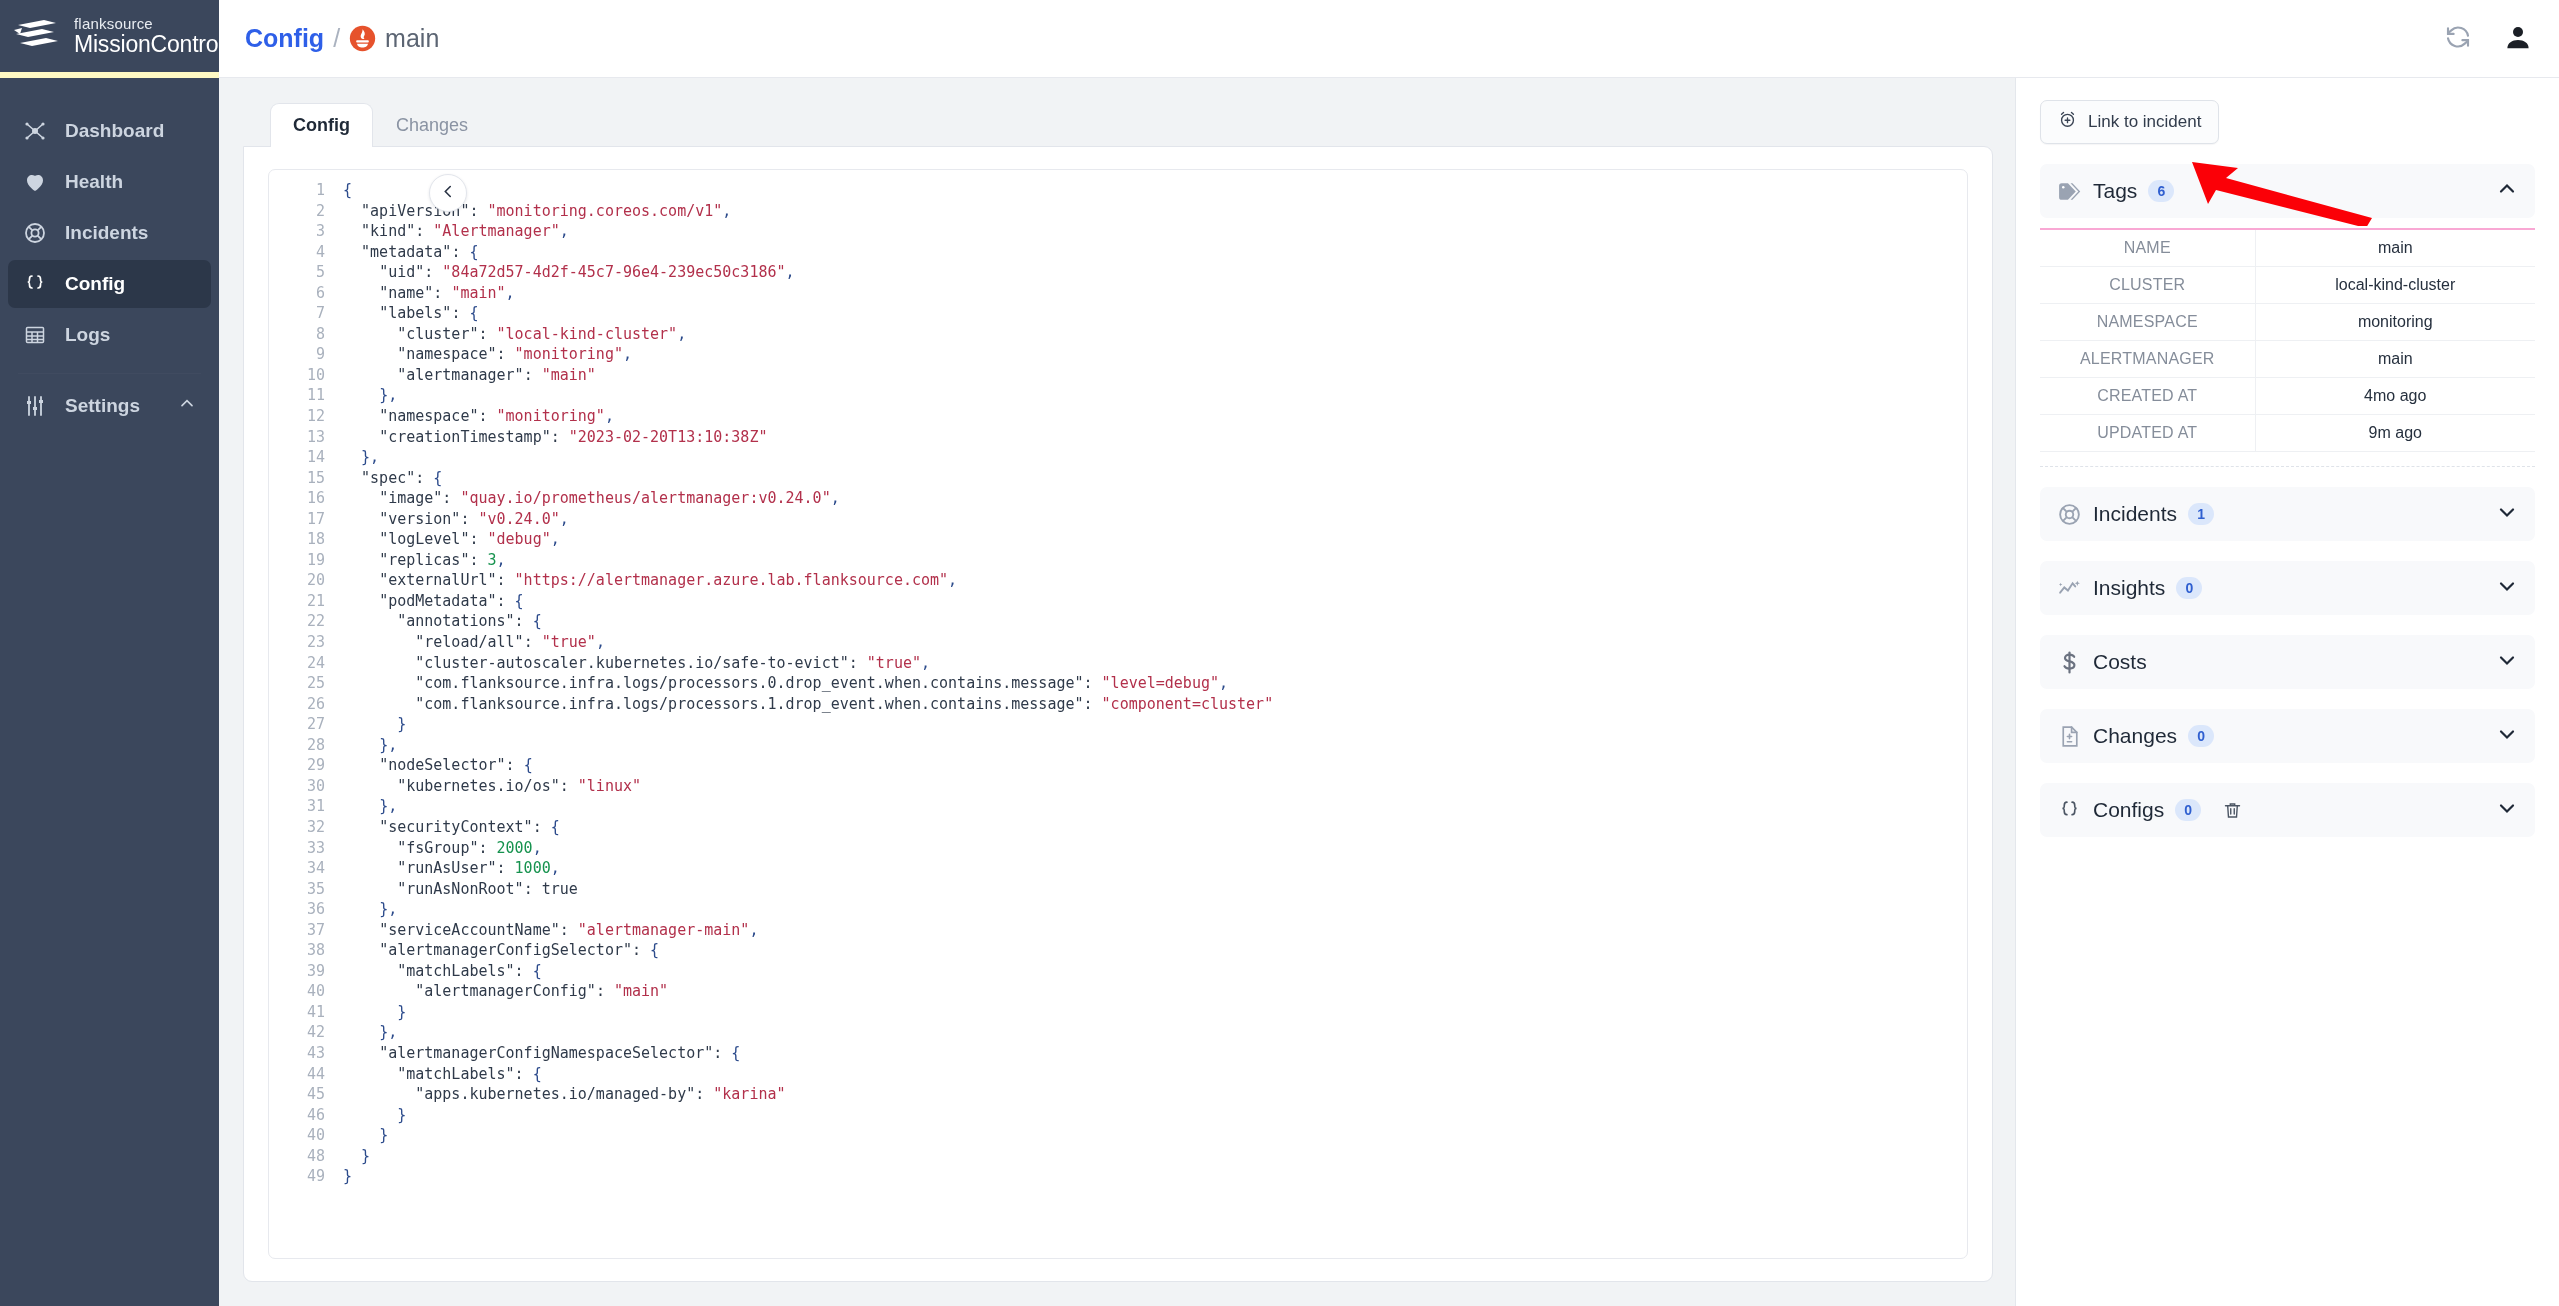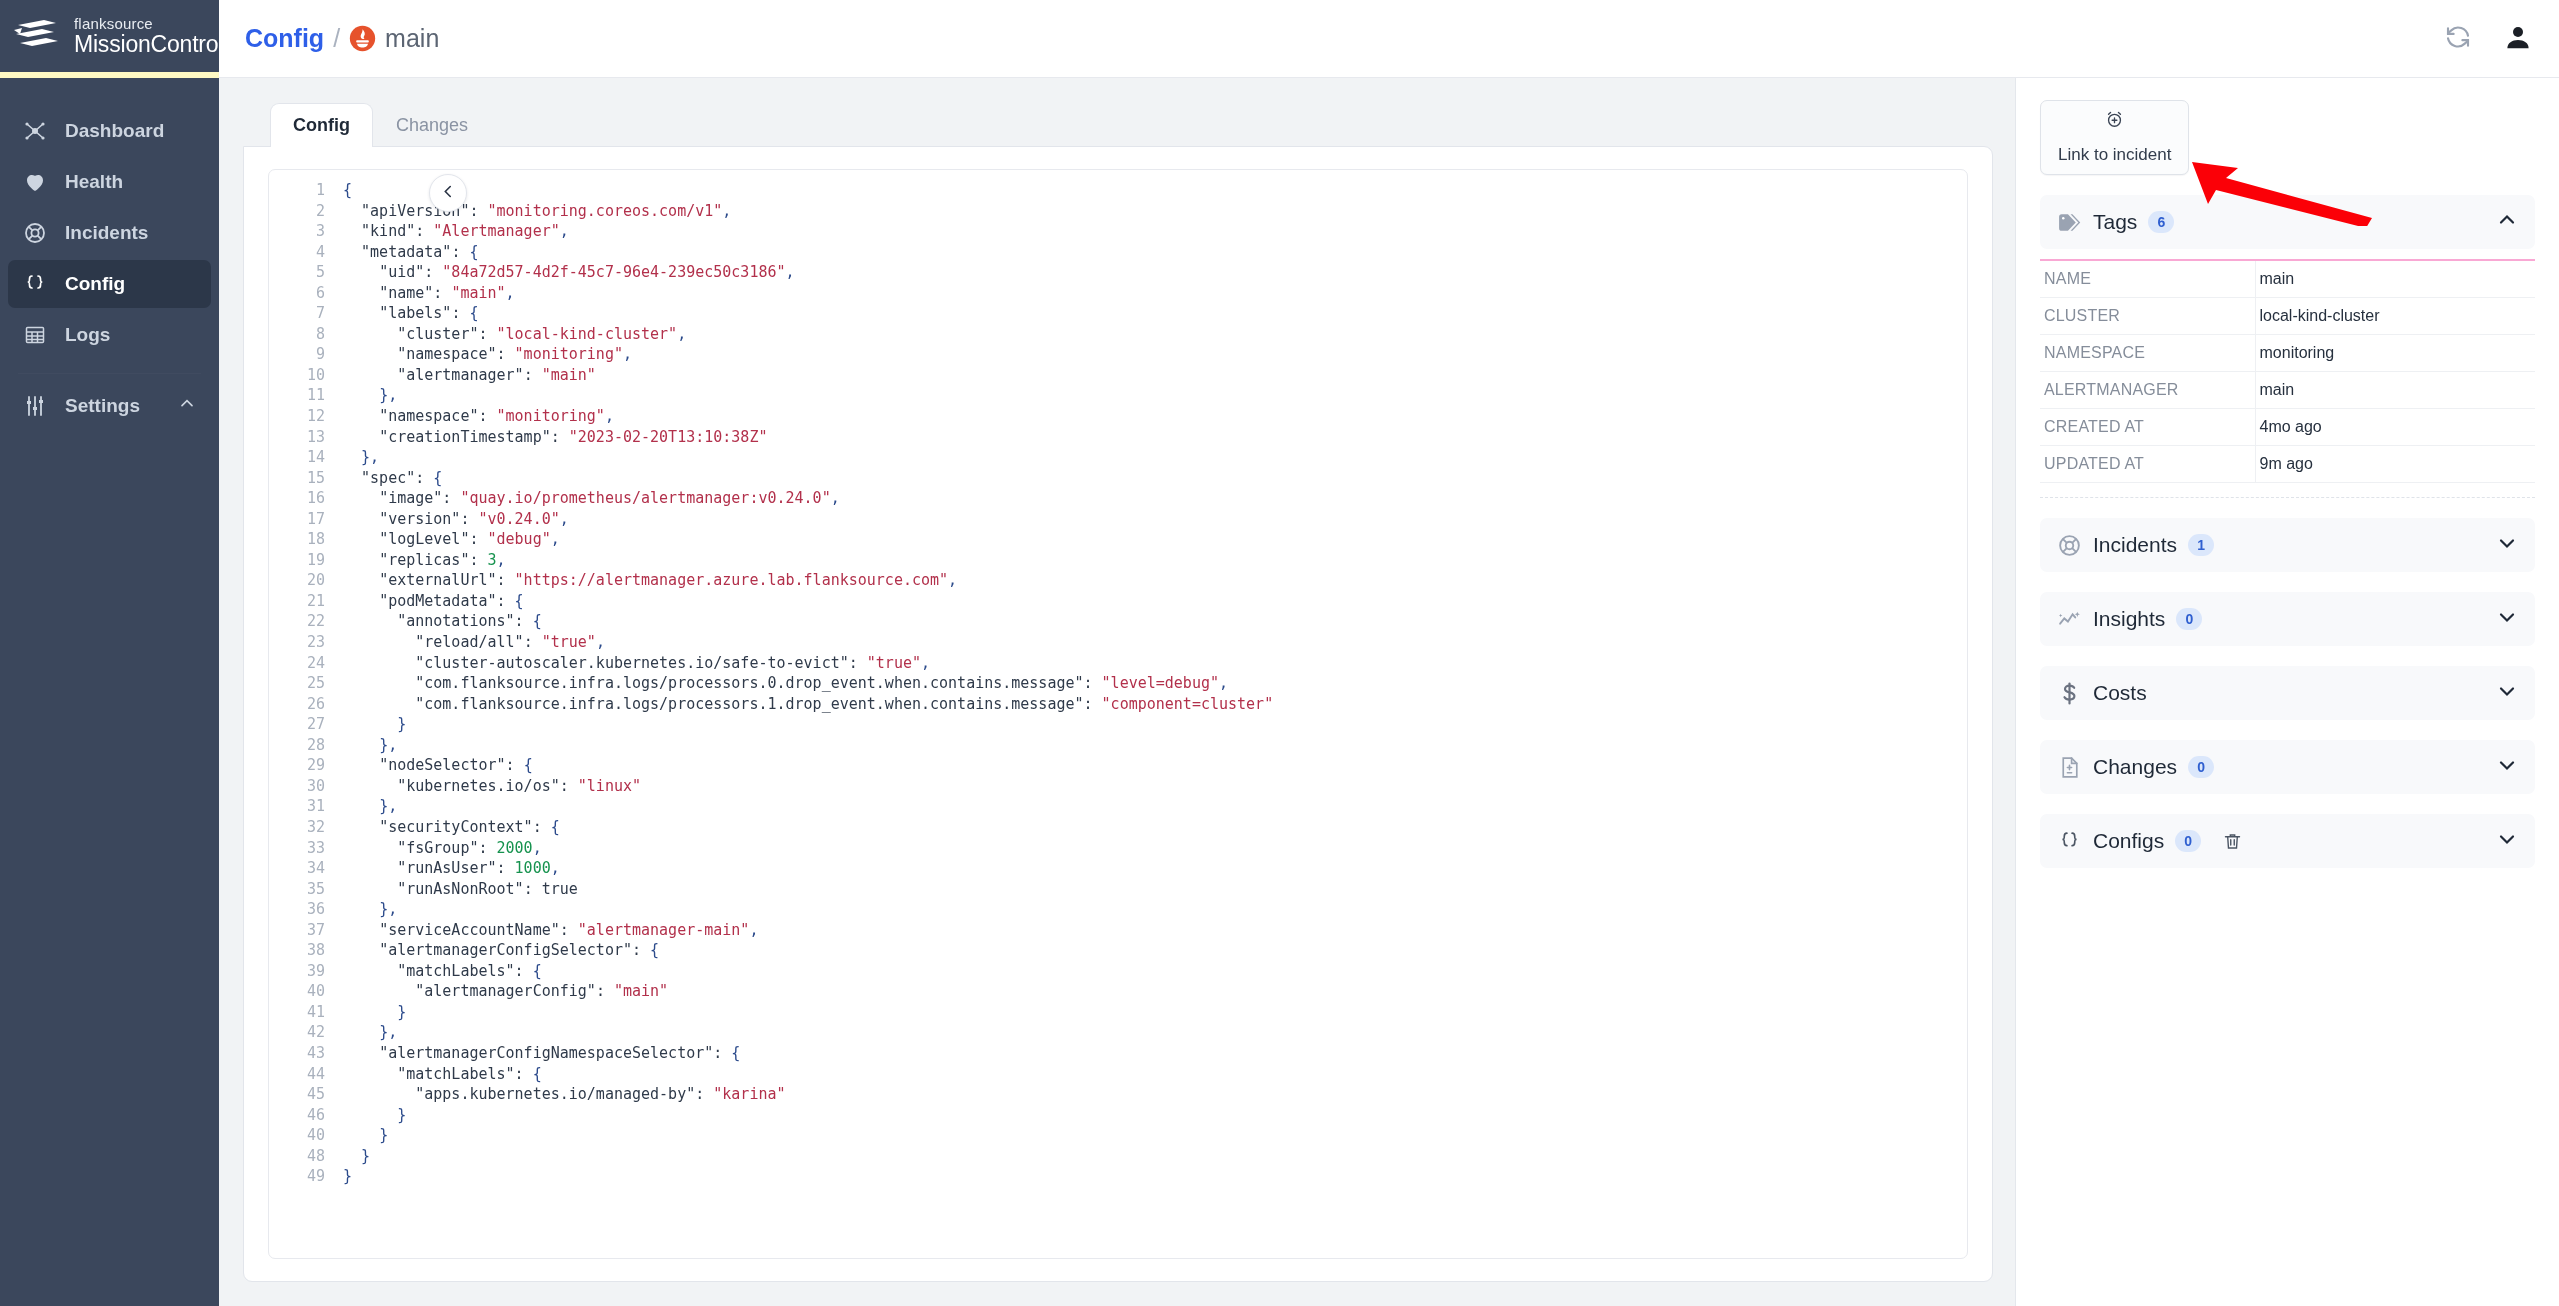--- a/index.html
+++ b/index.html
@@ -101,25 +101,24 @@
   .right-panel {
     width: 544px; min-width: 544px; background: #ffffff;
     border-left: 1px solid #e4e7ec; padding: 22px 24px 0 24px;
     position: relative;
   }
   .btn-link {
     display: inline-flex; align-items: center; gap: 11px;
     border: 1px solid #dfe3e9; background: #fbfcfd; border-radius: 7px;
     padding: 9px 17px; font-size: 17px; color: #323c4c; cursor: pointer;
     box-shadow: 0 1px 1px rgba(20,30,50,.04);
-    flex-direction: column;
   }
   .arrow-svg { position: absolute; left: 170px; top: 78px; pointer-events: none; }
 
-  .acc { margin-top: 20px; }
+  .acc { margin-top: 20px; text-align: center; }
   .acc-head {
     display: flex; align-items: center; gap: 11px;
     background: #f8f9fb; border-radius: 7px; padding: 13px 16px; cursor: pointer;
   }
   .acc-title { font-size: 21px; color: #1f2937; }
   .badge {
     background: #dbe7fb; color: #2f5fd0; font-size: 14px; font-weight: 600;
     border-radius: 11px; min-width: 26px; height: 22px; padding: 0 8px;
     display: inline-flex; align-items: center; justify-content: center;
   }

